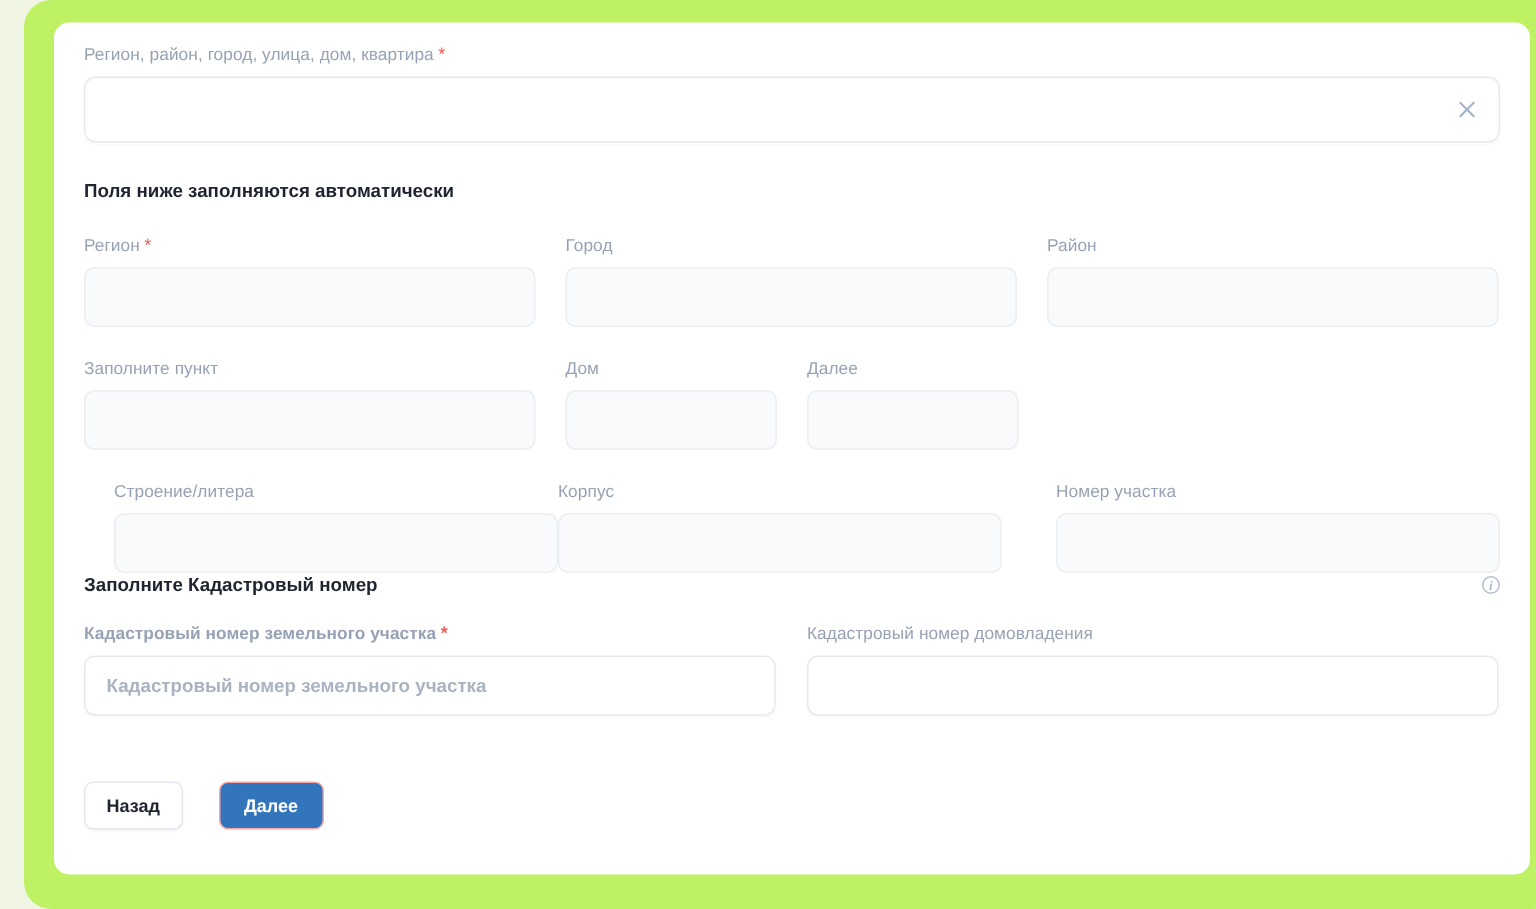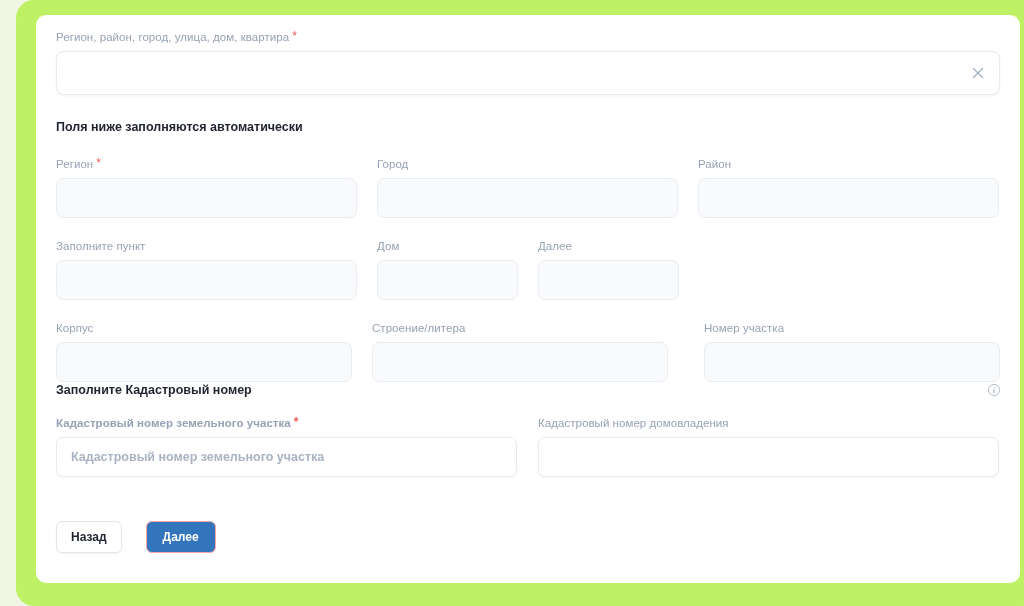--- a/index.html
+++ b/index.html
@@ -229,26 +229,26 @@
           <div class="field-label">Дом</div>
           <div class="input-box disabled"></div>
         </div>
         <div class="col" style="width:141px;margin-left:20px;">
           <div class="field-label">Далее</div>
           <div class="input-box disabled"></div>
         </div>
       </div>
 
       <div class="row" style="margin-top:21px;">
+        <div class="col" style="width:301px;margin-left:20px;">
+          <div class="field-label">Строение/литера</div>
+          <div class="input-box disabled"></div>
+        </div>
         <div class="col" style="width:301px;">
           <div class="field-label">Корпус</div>
-          <div class="input-box disabled"></div>
-        </div>
-        <div class="col" style="width:301px;margin-left:20px;">
-          <div class="field-label">Строение/литера</div>
           <div class="input-box disabled"></div>
         </div>
         <div class="col" style="width:301px;margin-left:36px;">
           <div class="field-label">Номер участка</div>
           <div class="input-box disabled"></div>
         </div>
       </div>
 
       <div class="section-heading" style="justify-content:space-between;">
         <span>Заполните Кадастровый номер</span>

